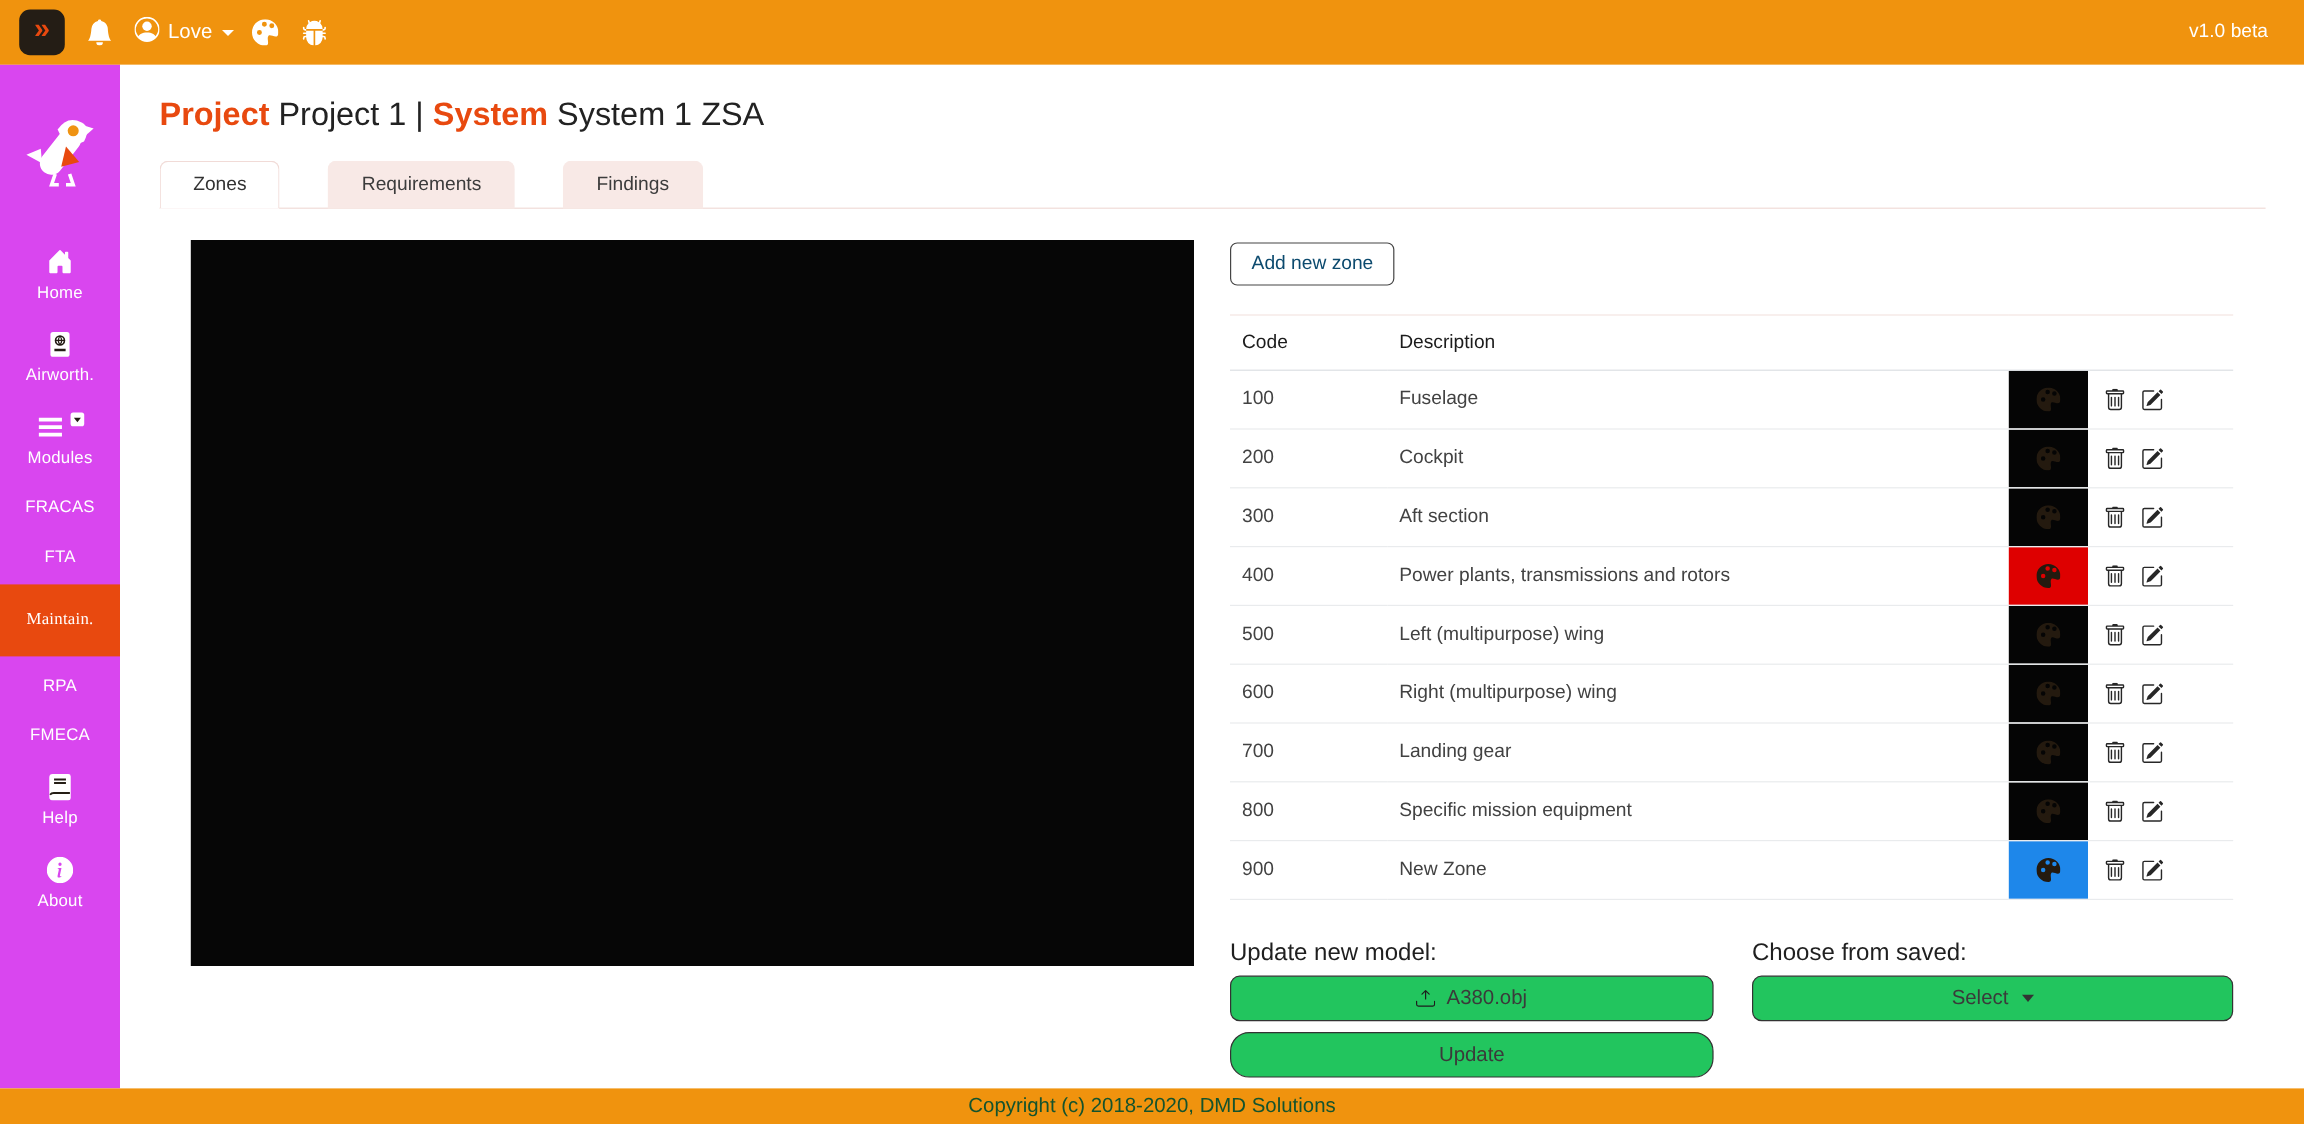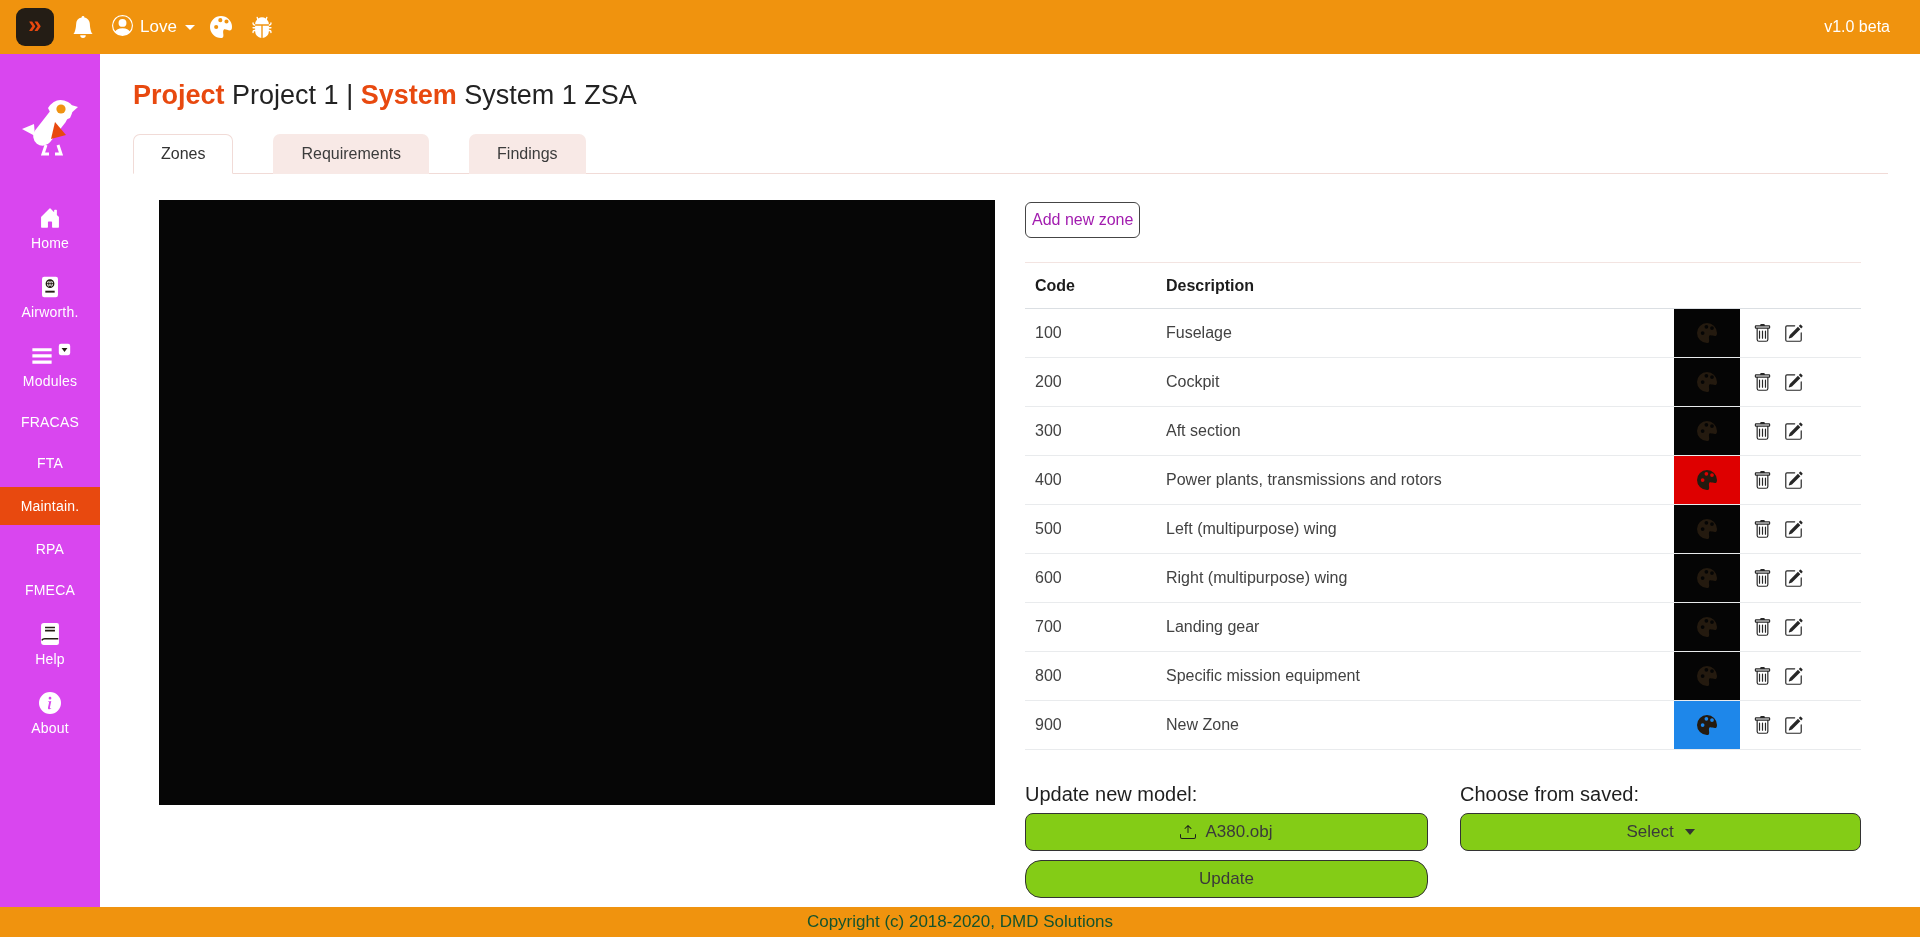--- a/index.html
+++ b/index.html
@@ -32,21 +32,21 @@
   .sidebar {
     position:absolute; top:54px; left:0; width:100px; bottom:30px; background:#d946ef;
     display:flex; flex-direction:column; align-items:center; overflow:hidden;
   }
   .logo { width:64px; height:64px; margin-top:40px; flex:none; }
   .side-nav { margin-top:40px; width:100%; display:flex; flex-direction:column; }
   .side-item {
     width:100%; display:flex; flex-direction:column; align-items:center;
     padding:9px 0; margin-bottom:7px; cursor:pointer; color:#fff; box-sizing:border-box;
   }
-  .side-item.active { background:#e8490f; padding:11px 0; }
+  .side-item.active { background:#e8490f; padding:22px 0;font-family:Liberation Serif, serif; }
   .side-icon { display:flex; align-items:center; margin-bottom:6px; }
   .side-icon svg { width:22px; height:22px; fill:#fff; }
   .side-label { font-size:14px; letter-spacing:.2px; }
   .modules-wrap { display:flex; align-items:flex-start; }
   .modules-wrap svg.hamb { width:24px; height:22px; fill:#fff; }
   .modules-wrap svg.mini { width:13px; height:13px; margin-left:4px; margin-top:-2px; }
   
   .main { position:absolute; left:100px; top:54px; right:0; bottom:30px; background:#fff; }
   .page-head { margin:26px 0 0 33px; font-size:27px; font-weight:500; color:#222; }
   .page-head .accent { color:#e8490f; font-weight:800; }
@@ -54,46 +54,46 @@
   .tab {
     padding:10px 27px; font-size:16px; color:#3c3c3c; background:#f8e9e6;
     border:1px solid transparent; border-bottom:none; border-radius:7px 7px 0 0;
     cursor:pointer; margin-bottom:0; position:relative; top:1px;
   }
   .tab.active { background:#fff; border:1px solid #f1dbd7; border-bottom:1px solid #fff; color:#333; }
   .content { display:flex; margin:26px 59px 0 59px; gap:30px; }
   .viewer { width:836px; height:605px; background:#060606; flex:none; cursor:grab; }
   .panel { flex:1; padding-top:2px; min-width:0; }
   .add-btn {
-    font-size:16px; color:#a21caf; background:#fff; border:1px solid #454545; border-radius:6px;
-    padding:8px 6px; cursor:pointer; font-family:inherit;
+    font-size:16px; color:#0c4a6e; background:#fff; border:1px solid #454545; border-radius:6px;
+    padding:8px 17px; cursor:pointer; font-family:inherit;
   }
   table.zones { width:100%; border-collapse:collapse; margin-top:24px; border-top:1px solid #f3e4e1; }
   table.zones th {
-    text-align:left; font-size:16px; font-weight:bold; color:#1c1c1c;
+    text-align:left; font-size:16px; font-weight:normal; color:#1c1c1c;
     padding:14px 8px 13px 10px; border-bottom:1px solid #dbdfe3;
   }
   table.zones td {
     font-size:16px; color:#424242; border-bottom:1px solid #e9ebed;
     height:48px; padding:0 8px 0 10px;
   }
   td.code-cell { width:113px; }
   td.swatch-cell { width:66px; padding:0 !important; }
   .swatch { width:66px; height:48px; display:flex; align-items:center; justify-content:center; cursor:pointer; }
   .swatch svg { width:20px; height:20px; fill:#241a0f; }
   td.actions-cell { width:100px; padding-left:13px !important; }
   .action-icon { display:inline-flex; margin-right:12px; cursor:pointer; vertical-align:middle; }
   .action-icon svg { width:19px; height:19px; fill:#272727; }
   .model-row { display:flex; gap:32px; margin-top:33px; }
   .model-col { width:403px; flex:none; }
   .model-col.right { width:401px; }
   .model-label { font-size:20px; color:#1f1f1f; margin-bottom:7px; }
   .model-btn {
     width:100%; height:38px; box-sizing:border-box; border:1px solid #333; border-radius:8px;
-    background:#84cc16; font-size:17px; color:#3a3a3a; display:flex; align-items:center;
+    background:#22c55e; font-size:17px; color:#3a3a3a; display:flex; align-items:center;
     justify-content:center; gap:9px; cursor:pointer; font-family:inherit;
   }
   .model-btn + .model-btn { margin-top:9px;border-radius:16px; }
   .upload-glyph { display:flex; }
   .upload-glyph svg { width:16px; height:16px; fill:#1d1d1d; }
   .caret-dark {
     width:0; height:0; border-left:5px solid transparent; border-right:5px solid transparent;
     border-top:6px solid #333; margin-left:2px;
   }
   

